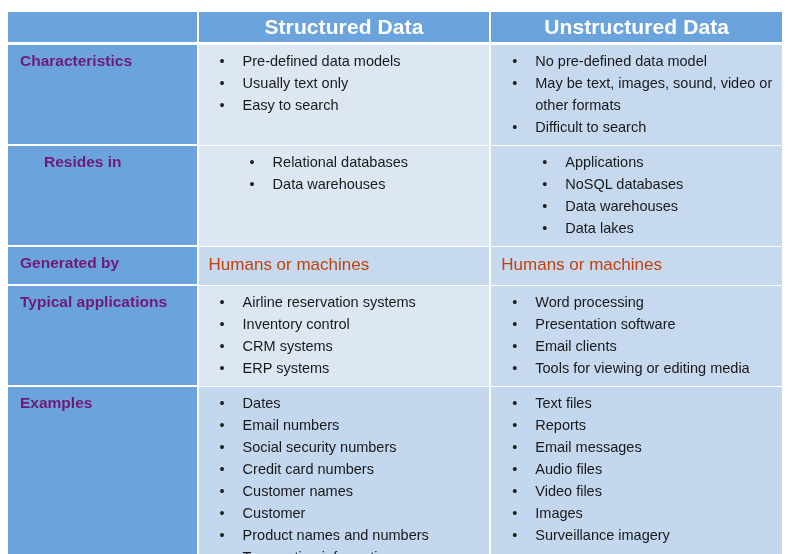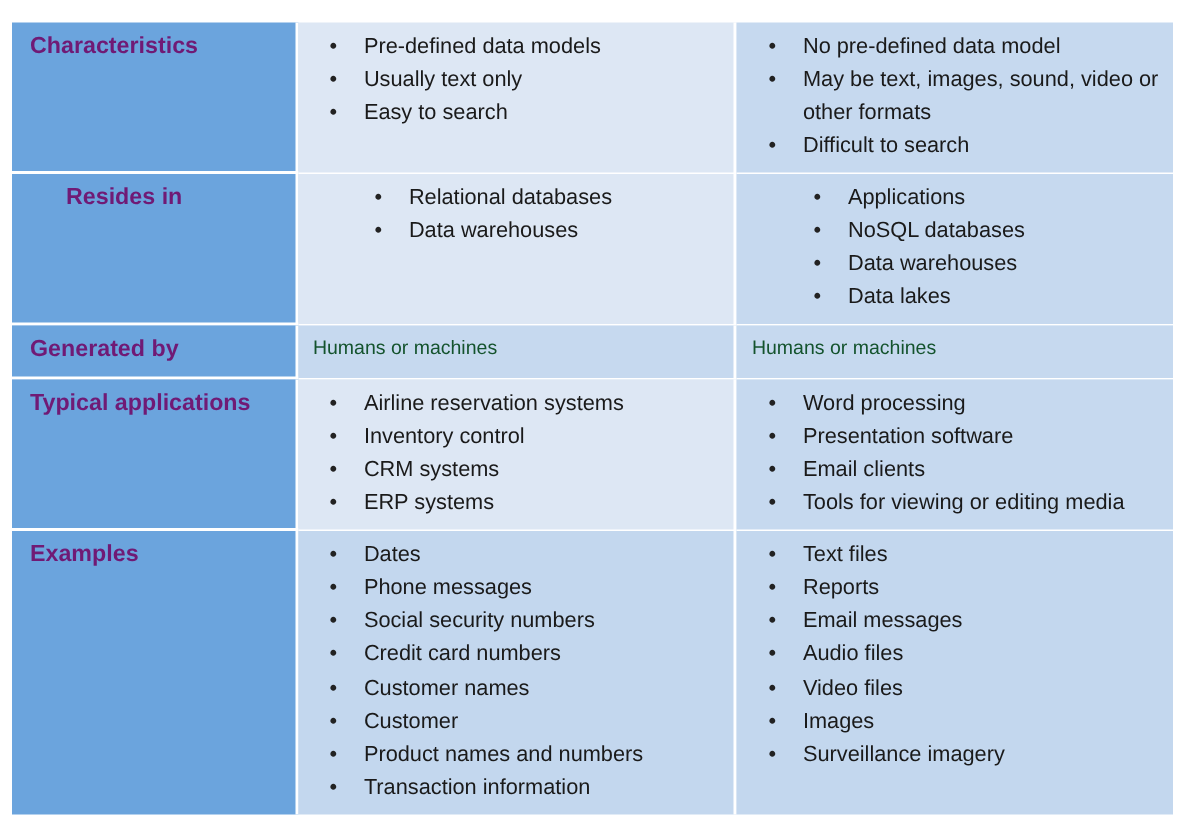--- a/index.html
+++ b/index.html
@@ -95,23 +95,23 @@
   }
   .cell li .bullet {
     position: absolute;
     left: 15px;
     top: 0;
     font-size: 14.5px;
     line-height: 1.52;
     color: #222;
   }
   .plain-text {
-    font-size: 13px;
+    font-size: 17px;
     line-height: 1.5;
-    color: #14532d;
+    color: #c2410c;
     padding-left: 4px;
   }
 
   
   .r-characteristics .row-label,
   .r-characteristics .cell { height: 84px; }
   .r-resides .row-label,
   .r-resides .cell { height: 82px; padding-left: 36px; }
   .r-generated .row-label,
   .r-generated .cell { height: 22px; }
@@ -119,20 +119,25 @@
   .r-typical .cell { height: 82px; margin-left: 48px; }
   .r-examples .row-label,
   .r-examples .cell { height: 168px; }
   .r-examples .row-label, .r-examples .cell { border-bottom: none; }
 </style>
 </head>
 <body>
 
 <table id="comparison-table">
   <tbody>
+    <tr>
+      <td class="hdr-corner"></td>
+      <td class="hdr-cell">Structured Data</td>
+      <td class="hdr-cell">Unstructured Data</td>
+    </tr>
     <tr class="hdr-spacer-row">
       <td></td>
       <td></td>
       <td></td>
     </tr>
 
     <tr class="r-characteristics">
       <td class="row-label">Characteristics</td>
       <td class="cell shade-a">
         <ul>
@@ -196,21 +201,21 @@
           <li><span class="bullet">•</span><span>Tools for viewing or editing media</span></li>
         </ul>
       </td>
     </tr>
 
     <tr class="r-examples">
       <td class="row-label">Examples</td>
       <td class="cell shade-c">
         <ul>
           <li><span class="bullet">•</span><span>Dates</span></li>
-          <li><span class="bullet">•</span><span>Phone messages</span></li>
+          <li><span class="bullet">•</span><span>Email numbers</span></li>
           <li><span class="bullet">•</span><span>Social security numbers</span></li>
           <li><span class="bullet">•</span><span>Credit card numbers</span></li>
           <li><span class="bullet">•</span><span>Customer names</span></li>
           <li><span class="bullet">•</span><span>Customer</span></li>
           <li><span class="bullet">•</span><span>Product names and numbers</span></li>
           <li><span class="bullet">•</span><span>Transaction information</span></li>
         </ul>
       </td>
       <td class="cell shade-c">
         <ul>

